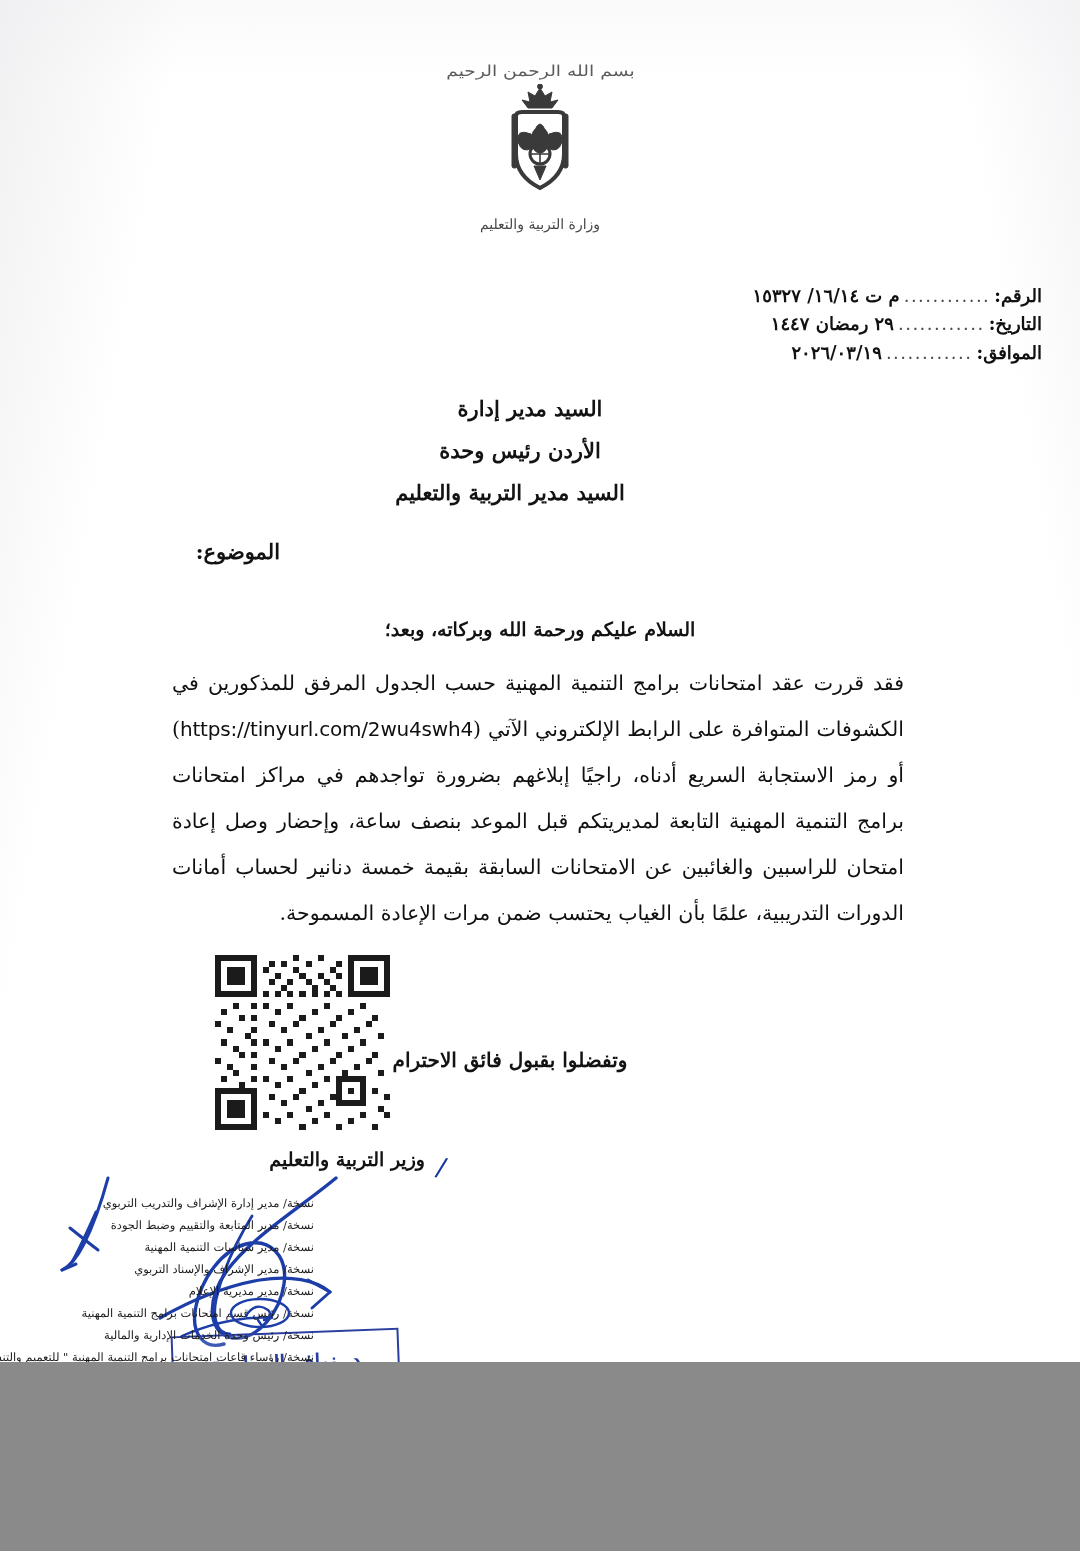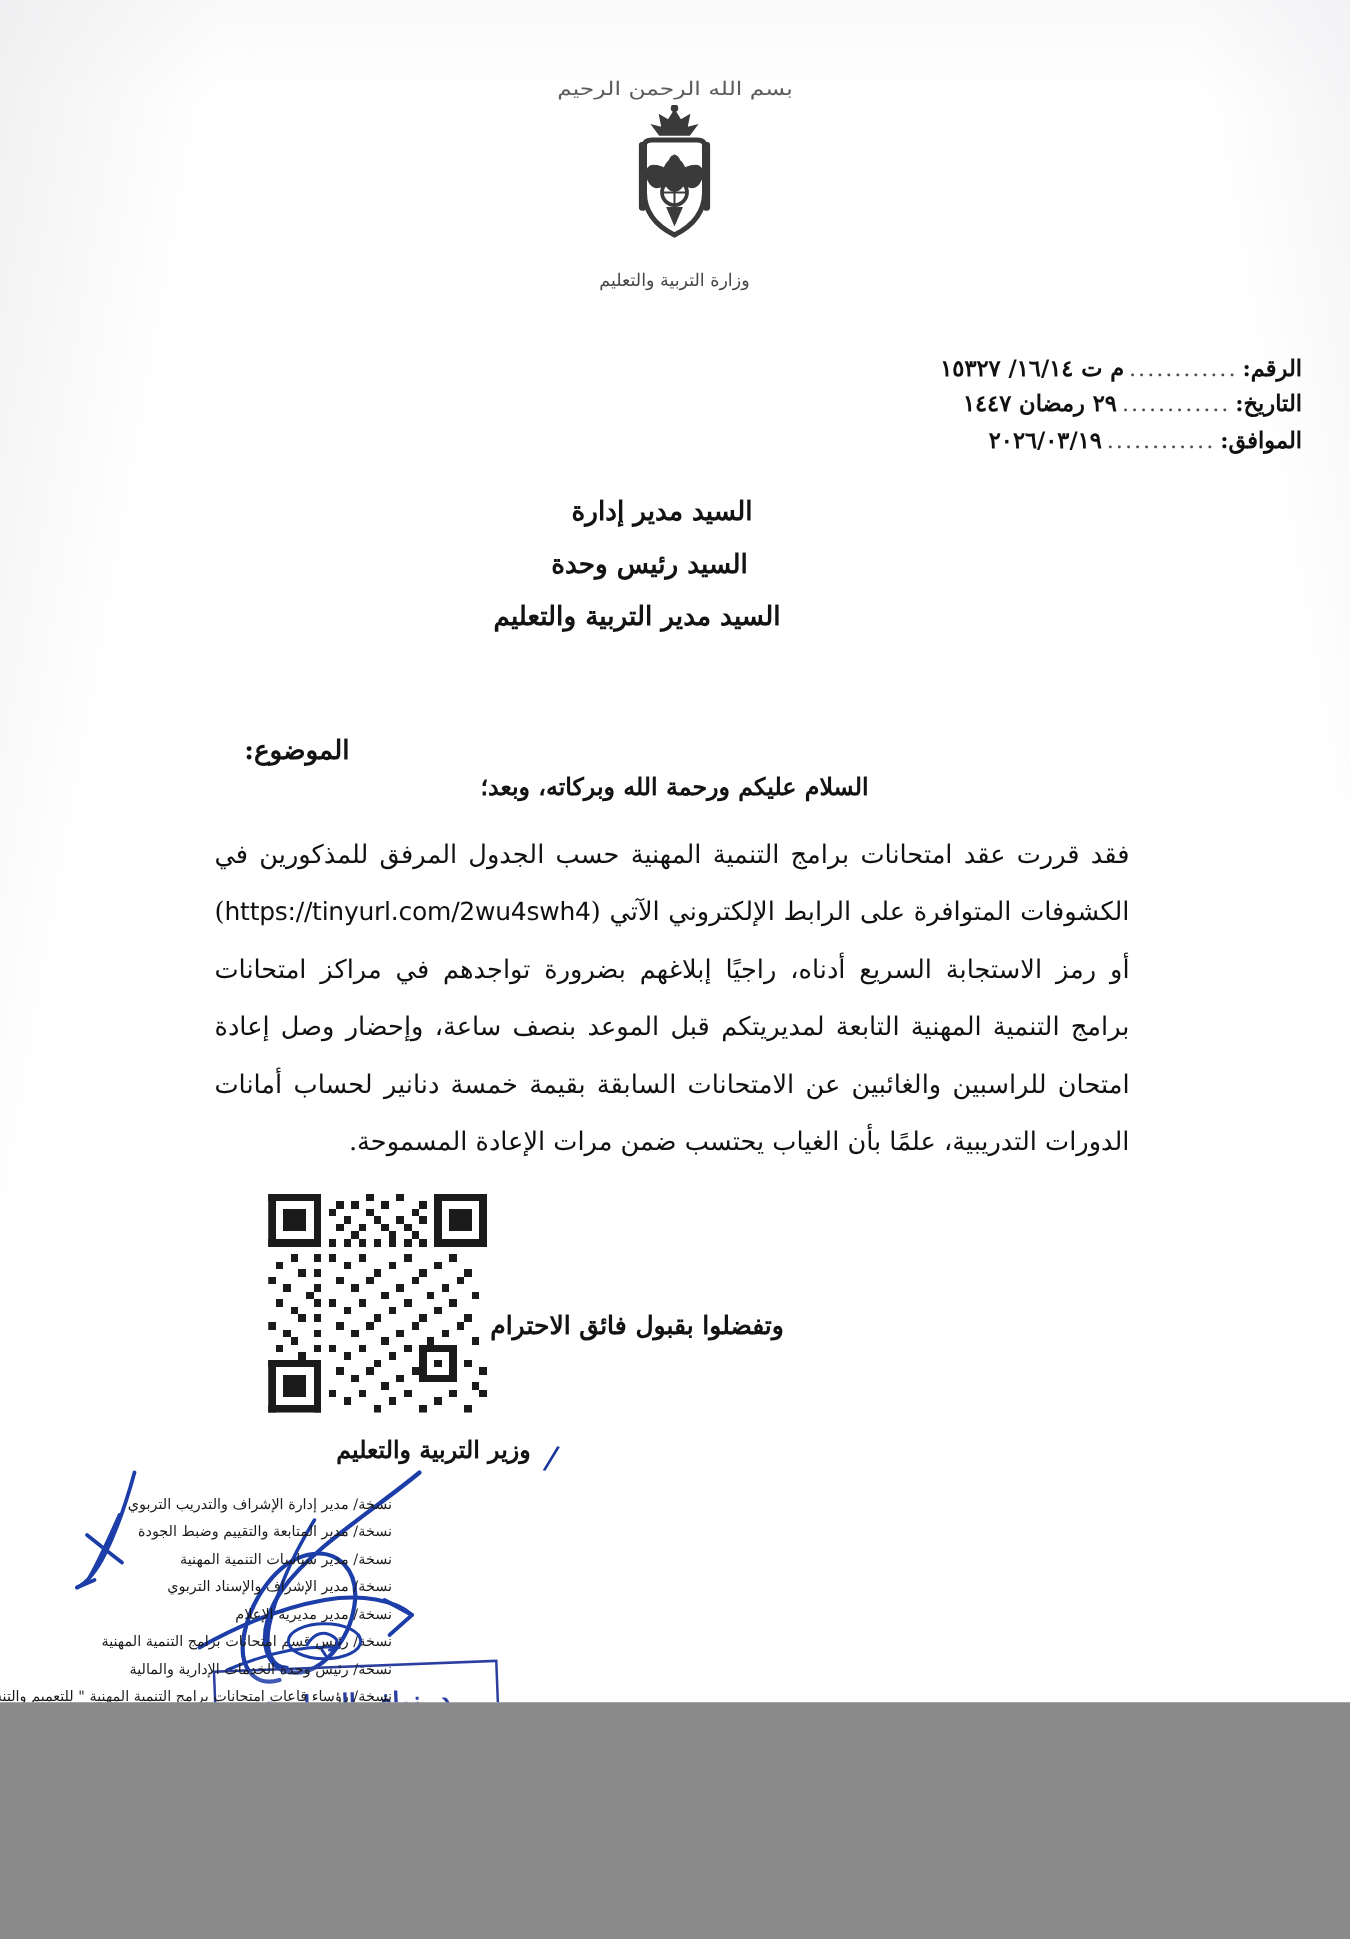--- a/index.html
+++ b/index.html
@@ -100,21 +100,20 @@
     position: absolute;
     top: 534px;
     right: 740px;
     left: 150px;
     text-align: right;
     font-size: 21px;
     font-weight: 700;
     line-height: 1.75;
     color: #131313;
     font-family: "DejaVu Serif", "Liberation Serif", serif;
-    margin-top: 48px;
   }
   .subject .subj-label { margin-right: 60px; }
   
   .greeting {
     position: absolute;
     top: 618px;
     left: 150px;
     right: 150px;
     text-align: center;
     font-size: 19px;
@@ -369,21 +368,21 @@
     </div>
     <div class="refrow">
       <span class="reflabel">الموافق:</span>
       <span class="refdots">............</span>
       <span class="refval">٢٠٢٦/٠٣/١٩</span>
     </div>
   </div>
 
   <div class="recipients">
     <div>السيد مدير إدارة</div>
-    <div>السيد رئيس وحدة</div>
+    <div>الأردن رئيس وحدة</div>
     <div>السيد مدير التربية والتعليم</div>
   </div>
 
   <div class="subject">
     <div class="subj-label">الموضوع:</div>
   </div>
 
   <div class="greeting">السلام عليكم ورحمة الله وبركاته، وبعد؛</div>
 
   <div class="body-text">

